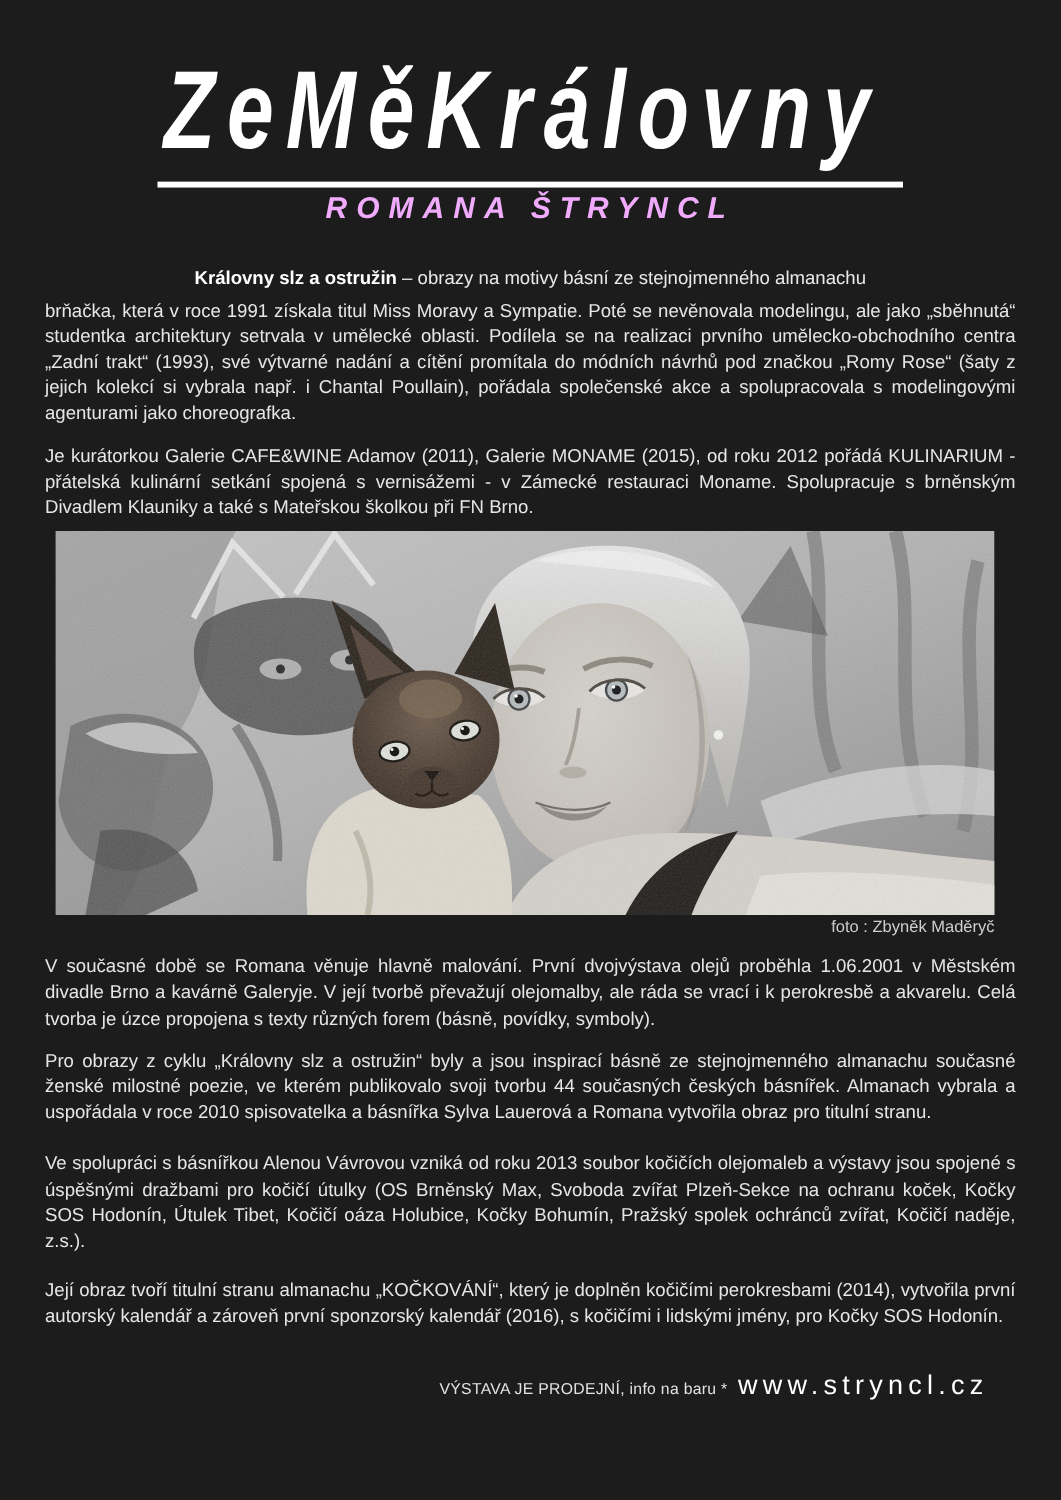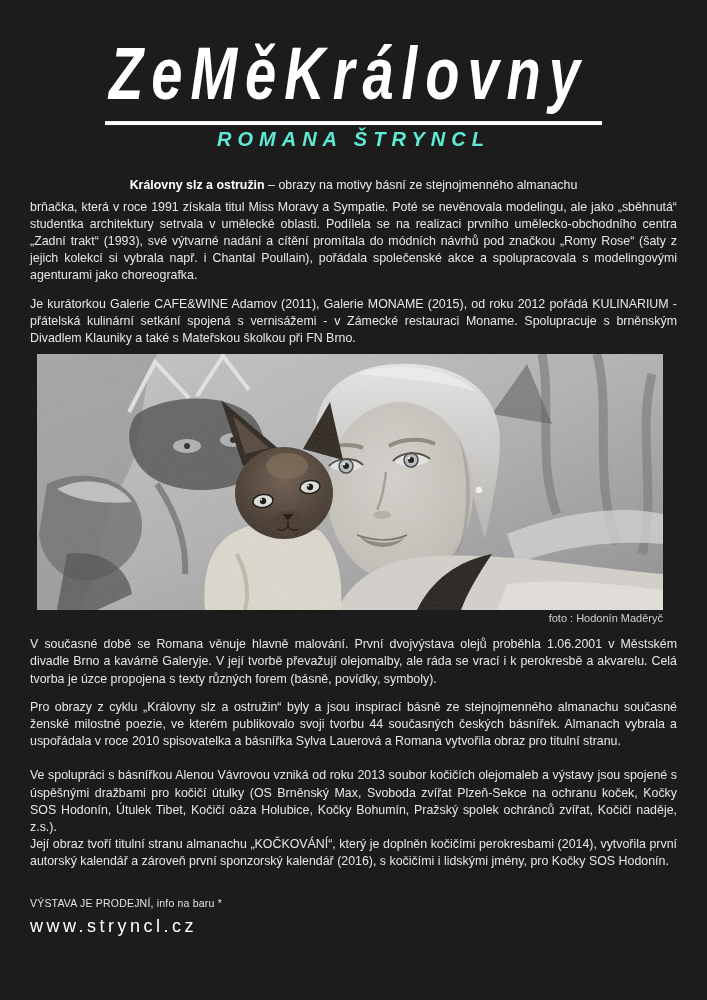--- a/index.html
+++ b/index.html
@@ -21,21 +21,21 @@
     font-weight: bold;
     letter-spacing: 8px;
     white-space: nowrap;
     padding: 0 14px 4px 4px;
     border-bottom: 3px solid #ffffff;
     transform: scaleY(1.32);
     transform-origin: top center;
   }
   .subtitle {
     margin-top: 26px;
-    color: #5eead4;
+    color: #f0abfc;
     font-size: 20px;
     font-weight: bold;
     letter-spacing: 6px;
     white-space: nowrap;
   }
 
   
   .intro {
     margin-top: 27px;
     text-align: center;
@@ -51,21 +51,21 @@
     line-height: 17.2px;
     text-align: justify;
     color: #e6e6e6;
     margin: 0;
   }
   .p1 { margin-top: 6px; }
   .p2 { margin-top: 11px; }
   .p3 { margin-top: 12px; }
   .p4 { margin-top: 11px; }
   .p5a { margin-top: 17px; }
-  .p5b { margin-top: 0; }
+  .p5b { margin-top: 16px; }
 
   
   .photo-wrap { margin: 7px 0 0 7px; width: 626px; }
   .photo-frame { width: 626px; height: 256px; display: block; }
   .photo-credit {
     width: 626px;
     margin-left: 7px;
     text-align: right;
     font-size: 11px;
     color: #cfcfcf;
@@ -73,21 +73,20 @@
   }
 
   
   .footer {
     display: flex;
     justify-content: flex-end;
     align-items: baseline;
     gap: 7px;
     margin-top: 26px;
     margin-right: 18px;
-    flex-direction: column;
   }
   .footer-note { font-size: 10.5px; letter-spacing: 0.2px; color: #e2e2e2; }
   .footer-site {
     font-size: 18px;
     font-weight: normal;
     letter-spacing: 3.5px;
     color: #ffffff;
     white-space: nowrap;
   }
 </style>
@@ -223,21 +222,21 @@
         <circle cx="271.5" cy="131.5" r="1" fill="#ffffff"></circle>
       </g>
 
       <ellipse cx="251" cy="169" rx="17" ry="12" fill="#45372c"></ellipse>
       <polygon points="246,160 256,160 251,167" fill="#19130e"></polygon>
       <path d="M251,167 L251,173 M251,173 C247,177 243,177 240,175 M251,173 C255,177 259,177 262,175" stroke="#1c150f" stroke-width="1.5" fill="none"></path>
 
       <rect x="0" y="0" width="626" height="256" filter="url(#grain)" opacity="0.5"></rect>
     </svg>
   </div>
-  <div class="photo-credit">foto : Hodonín Maděryč</div>
+  <div class="photo-credit">foto : Zbyněk Maděryč</div>
 
   <p class="body-text p3">V současné době se Romana věnuje hlavně malování. První dvojvýstava olejů proběhla 1.06.2001 v Městském divadle Brno a kavárně Galeryje. V její tvorbě převažují olejomalby, ale ráda se vrací i k perokresbě a akvarelu. Celá tvorba je úzce propojena s texty různých forem (básně, povídky, symboly).</p>
   <p class="body-text p4">Pro obrazy z cyklu „Královny slz a ostružin“ byly a jsou inspirací básně ze stejnojmenného almanachu současné ženské milostné poezie, ve kterém publikovalo svoji tvorbu 44 současných českých básnířek. Almanach vybrala a uspořádala v roce 2010 spisovatelka a básnířka Sylva Lauerová a Romana vytvořila obraz pro titulní stranu.</p>
   <p class="body-text p5a">Ve spolupráci s básnířkou Alenou Vávrovou vzniká od roku 2013 soubor kočičích olejomaleb a výstavy jsou spojené s úspěšnými dražbami pro kočičí útulky (OS Brněnský Max, Svoboda zvířat Plzeň-Sekce na ochranu koček, Kočky SOS Hodonín, Útulek Tibet, Kočičí oáza Holubice, Kočky Bohumín, Pražský spolek ochránců zvířat, Kočičí naděje, z.s.).</p>
   <p class="body-text p5b">Její obraz tvoří titulní stranu almanachu „KOČKOVÁNÍ“, který je doplněn kočičími perokresbami (2014), vytvořila první autorský kalendář a zároveň první sponzorský kalendář (2016), s kočičími i lidskými jmény, pro Kočky SOS Hodonín.</p>
 
   <div class="footer">
     <span class="footer-note">VÝSTAVA JE PRODEJNÍ, info na baru *</span>
     <span class="footer-site">www.stryncl.cz</span>
   </div>

